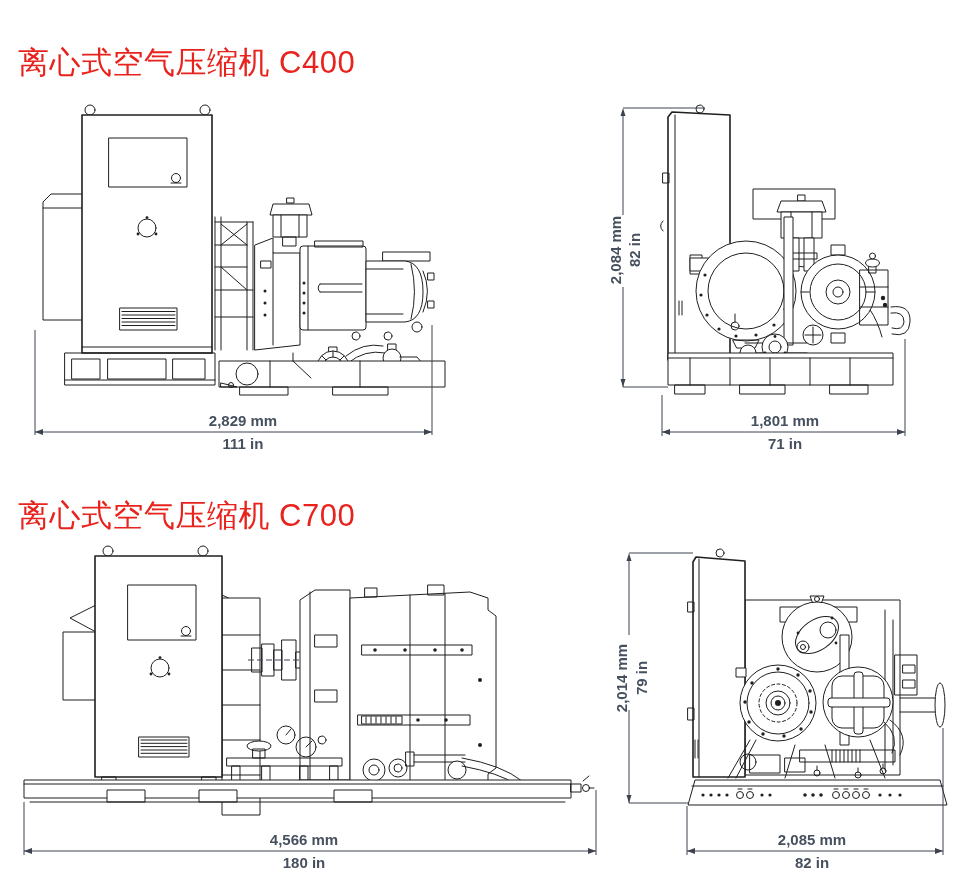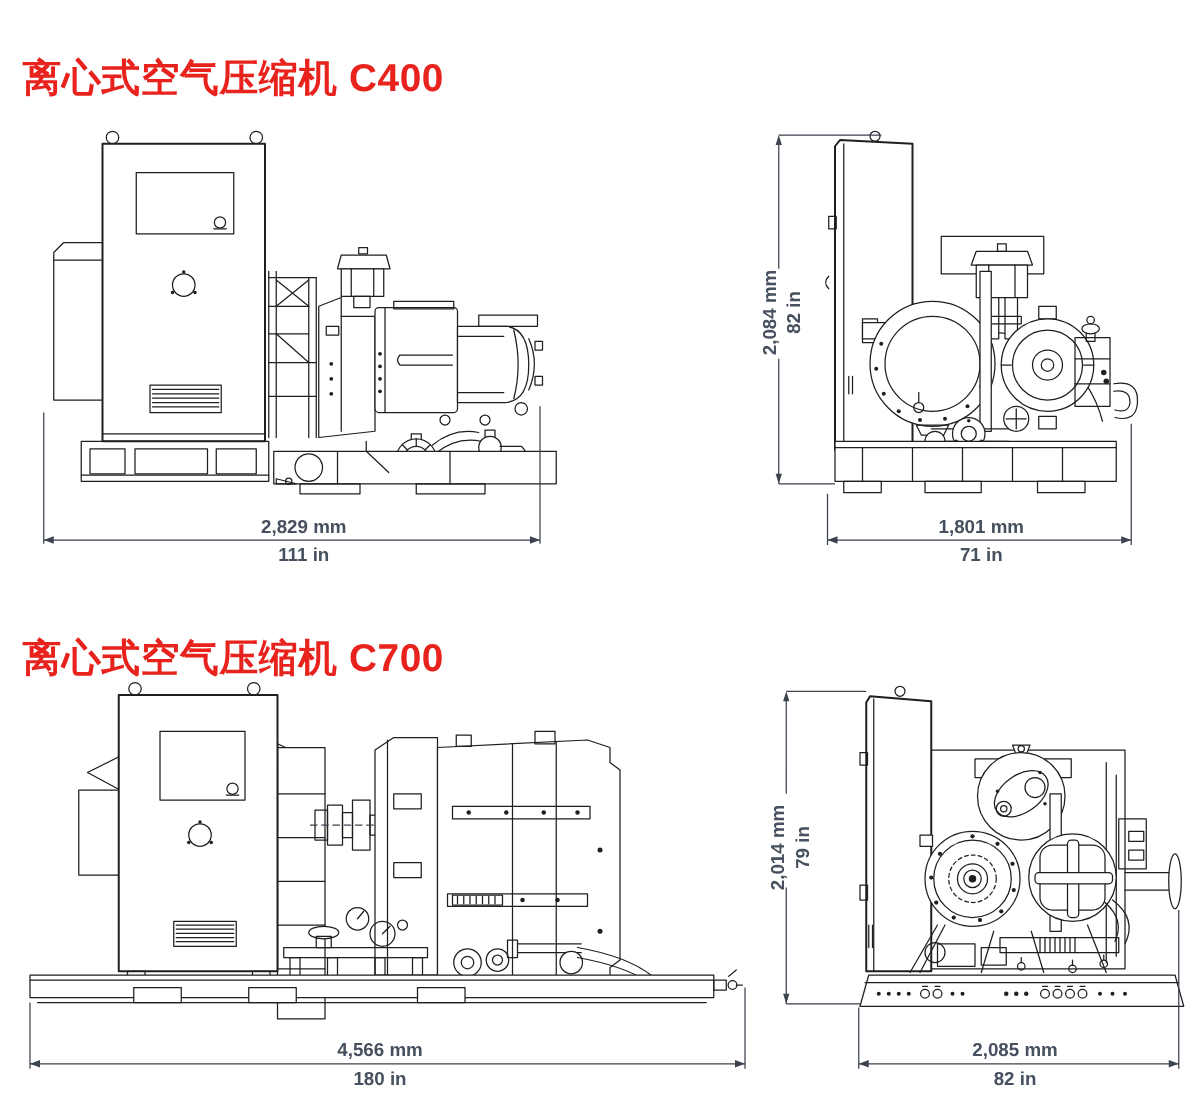--- a/index.html
+++ b/index.html
@@ -3,21 +3,21 @@
 <meta charset="utf-8">
 <style>
   html,body{margin:0;padding:0;}
   body{
     width:960px;height:892px;position:relative;overflow:hidden;
     background:var(--background,#fff);
     font-family:"Liberation Sans","DejaVu Sans",sans-serif;
   }
   .sec-title{
     position:absolute;left:18px;
-    font-size:31px;font-weight:700;letter-spacing:.5px;
+    font-size:31px;font-weight:400;letter-spacing:.5px;
     color:var(--title,#e8231d);white-space:nowrap;
   }
   svg{position:absolute;}
   
   .d{fill:none;stroke:var(--line,#1f1f1f);stroke-width:1;stroke-linejoin:round;stroke-linecap:round;}
   .wf{fill:#fff;stroke:var(--line,#1f1f1f);stroke-width:1;stroke-linejoin:round;}
   .wf2{fill:#fff;stroke:var(--line,#1f1f1f);stroke-width:1.6;stroke-linejoin:round;}
   .dot{fill:var(--line,#1f1f1f);stroke:none;}
   
   .diml{fill:none;stroke:var(--dimension_line,#3c434e);stroke-width:1;}
@@ -228,21 +228,21 @@
 
   <g>
     <path class="diml" d="M67,300 V341 M310,244 V341 M67,337 H310"></path>
     <polygon class="dima" points="67,337 75,334 75,340"></polygon>
     <polygon class="dima" points="310,337 302,334 302,340"></polygon>
     <text class="dimt" x="190" y="331" text-anchor="middle">1,801 mm</text>
     <text class="dimt" x="190" y="354" text-anchor="middle">71 in</text>
   </g>
 </svg>
 
-<div class="sec-title" style="top:506px">离心式空气压缩机 C700</div>
+<div class="sec-title" style="top:495px">离心式空气压缩机 C700</div>
 
 <svg style="left:10px;top:540px" width="600" height="345" viewBox="0 0 600 345">
   <g>
 
     <polygon class="wf" points="86,65 60,78 86,92"></polygon>
     <rect class="wf" x="53" y="92" width="33" height="68"></rect>
     <polygon class="wf" points="212,55 240,68 212,81"></polygon>
     <rect class="wf" x="212" y="58" width="38" height="217"></rect>
     <path class="d" d="M212,95 h38 M212,130 h38 M212,165 h38 M212,200 h38 M212,235 h38"></path>
 

